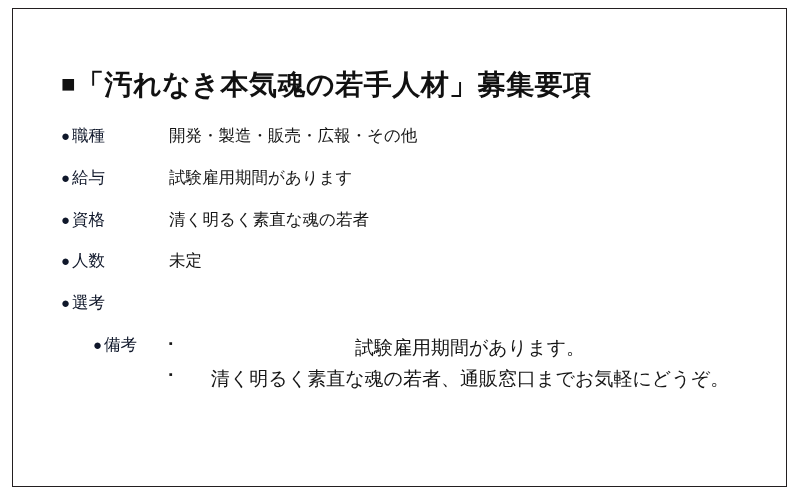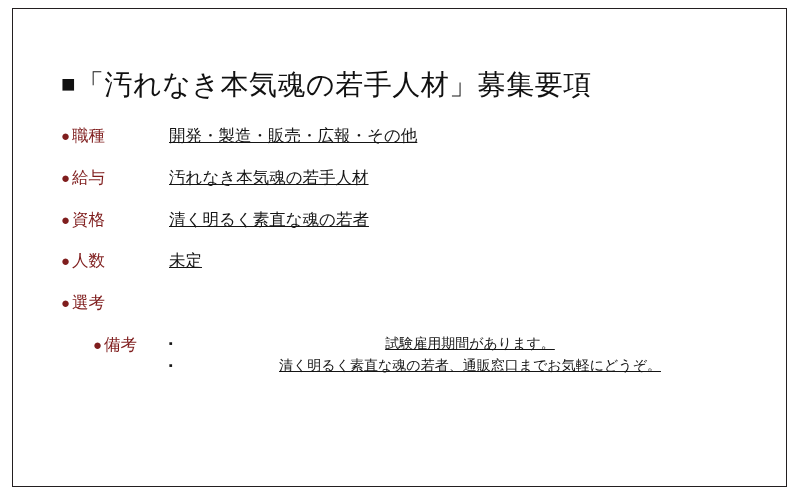--- a/index.html
+++ b/index.html
@@ -32,21 +32,21 @@
     background: #ffffff;
   }
   .content {
     position: absolute;
     left: 48px;
     top: 58px;
     right: 30px;
   }
   .title {
     font-size: 28px;
-    font-weight: normal;
+    font-weight: bold;
     letter-spacing: 0.5px;
     line-height: 1.25;
     color: #111111;
     white-space: nowrap;
   }
   .title .sq {
     font-size: 24px;
     vertical-align: 2px;
   }
   .items {
@@ -59,41 +59,40 @@
   }
   .row:last-child {
     margin-bottom: 0;
     text-align: center;
   }
   .label {
     flex: 0 0 auto;
     width: 108px;
     font-size: 16.5px;
     line-height: 1.5;
-    color: #7f1d1d;
+    color: #0f172a;
     white-space: nowrap;
   }
   .label .bullet {
     font-size: 15px;
     margin-right: 2px;
   }
   .value {
     flex: 1 1 auto;
     font-size: 16.5px;
     line-height: 1.5;
     color: #151515;
-    text-decoration: underline;
   }
   .notes {
     margin: 0;
     padding: 0;
     list-style: none;
   }
   .notes li {
-    font-size: 14px;
+    font-size: 19px;
     line-height: 1.62;
     color: #151515;
     position: relative;
     padding-left: 15px;
   }
   .notes li::before {
     content: "\25AA";
     position: absolute;
     left: 0;
     top: 0;
@@ -119,21 +118,21 @@
           <div class="label">
             <span class="bullet">●</span><span>職種</span>
           </div>
           <div class="value">開発・製造・販売・広報・その他</div>
         </div>
 
         <div class="row">
           <div class="label">
             <span class="bullet">●</span><span>給与</span>
           </div>
-          <div class="value">汚れなき本気魂の若手人材</div>
+          <div class="value">試験雇用期間があります</div>
         </div>
 
         <div class="row">
           <div class="label">
             <span class="bullet">●</span><span>資格</span>
           </div>
           <div class="value">清く明るく素直な魂の若者</div>
         </div>
 
         <div class="row">

